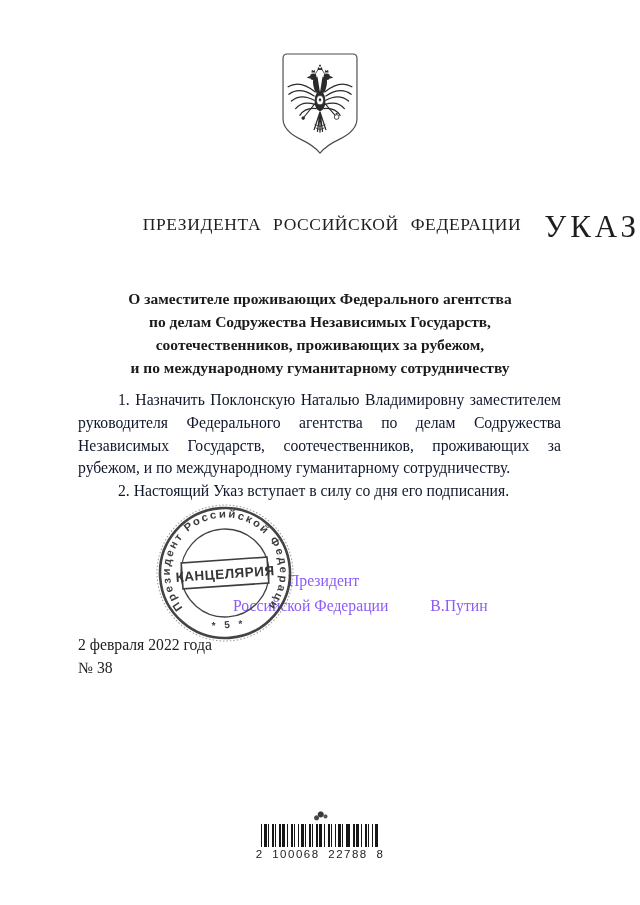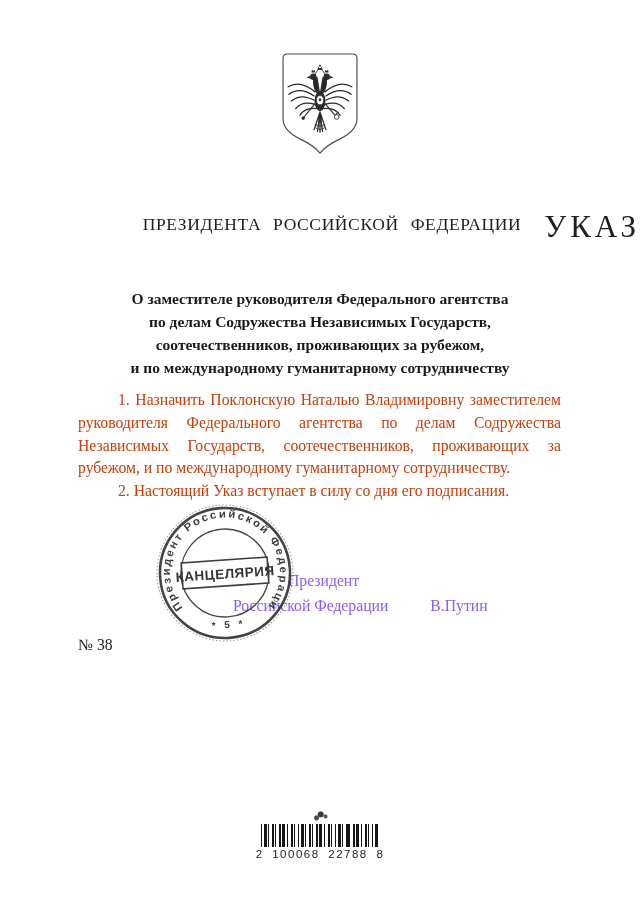--- a/index.html
+++ b/index.html
@@ -16,21 +16,21 @@
     position:absolute;top:214px;left:0;width:640px;text-align:center;
     font-size:17.5px;letter-spacing:0.6px;word-spacing:7px;color:#1e1e1e;padding-left:12px;
   }
   .subject{
     position:absolute;top:287px;left:79px;width:482px;text-align:center;
     font-weight:bold;font-size:15.5px;line-height:23px;color:#1b1b1b;
   }
   .subject span{display:block;}
   .body-block{
     position:absolute;top:389px;left:78px;width:483px;
-    font-size:15.7px;line-height:22.8px;text-align:justify;color:#c2410c;
+    font-size:15.7px;line-height:22.8px;text-align:justify;color:#0f172a;
   }
   .body-block p{margin:0;text-indent:40px;}
   .signature{
     position:absolute;left:233px;top:568px;font-size:15.7px;line-height:25px;
     color:#8b5cf6;z-index:2;white-space:nowrap;
   }
   .sig-line1{margin-left:55px;}
   .sig-gap{display:inline-block;width:42px;}
   .stamp{
     position:absolute;left:155px;top:503px;width:140px;height:140px;
@@ -106,21 +106,21 @@
       <circle cx="30" cy="79.3" r="1.6" fill="#2a2a2a"></circle>
     </g>
     <ellipse cx="50" cy="58" rx="4.2" ry="5.5" fill="#ffffff" stroke="#2a2a2a" stroke-width="0.9"></ellipse>
     <path d="M48.2,57.5 l1.8,-2 1.8,2 -1.8,2.2 z" fill="#2a2a2a"></path>
   </svg>
 
   <div class="decree-title">УКАЗ</div>
   <div class="decree-subtitle">ПРЕЗИДЕНТА РОССИЙСКОЙ ФЕДЕРАЦИИ</div>
 
   <div class="subject">
-    <span>О заместителе руководителя Федерального агентства</span>
+    <span>О заместителе проживающих Федерального агентства</span>
     <span>по делам Содружества Независимых Государств,</span>
     <span>соотечественников, проживающих за рубежом,</span>
     <span>и по международному гуманитарному сотрудничеству</span>
   </div>
 
   <div class="body-block">
     <p>1. Назначить Поклонскую Наталью Владимировну заместителем руководителя Федерального агентства по делам Содружества Независимых Государств, соотечественников, проживающих за рубежом, и по международному гуманитарному сотрудничеству.</p>
     <p>2. Настоящий Указ вступает в силу со дня его подписания.</p>
   </div>
 
@@ -140,20 +140,21 @@
   </svg>
 
   <div class="signature">
     <div class="sig-line1">Президент</div>
     <div class="sig-line2">
       <span>Российской Федерации</span><span class="sig-gap"></span><span>В.Путин</span>
     </div>
   </div>
 
   <div class="place-date">
+    <div>2 февраля 2022 года</div>
     <div>№ 38</div>
   </div>
 
   <div class="barcode-wrap">
     <div class="print-mark"></div>
     <div class="bars"></div>
     <div class="digits">2 100068 22788 8</div>
   </div>
 
 </div>

